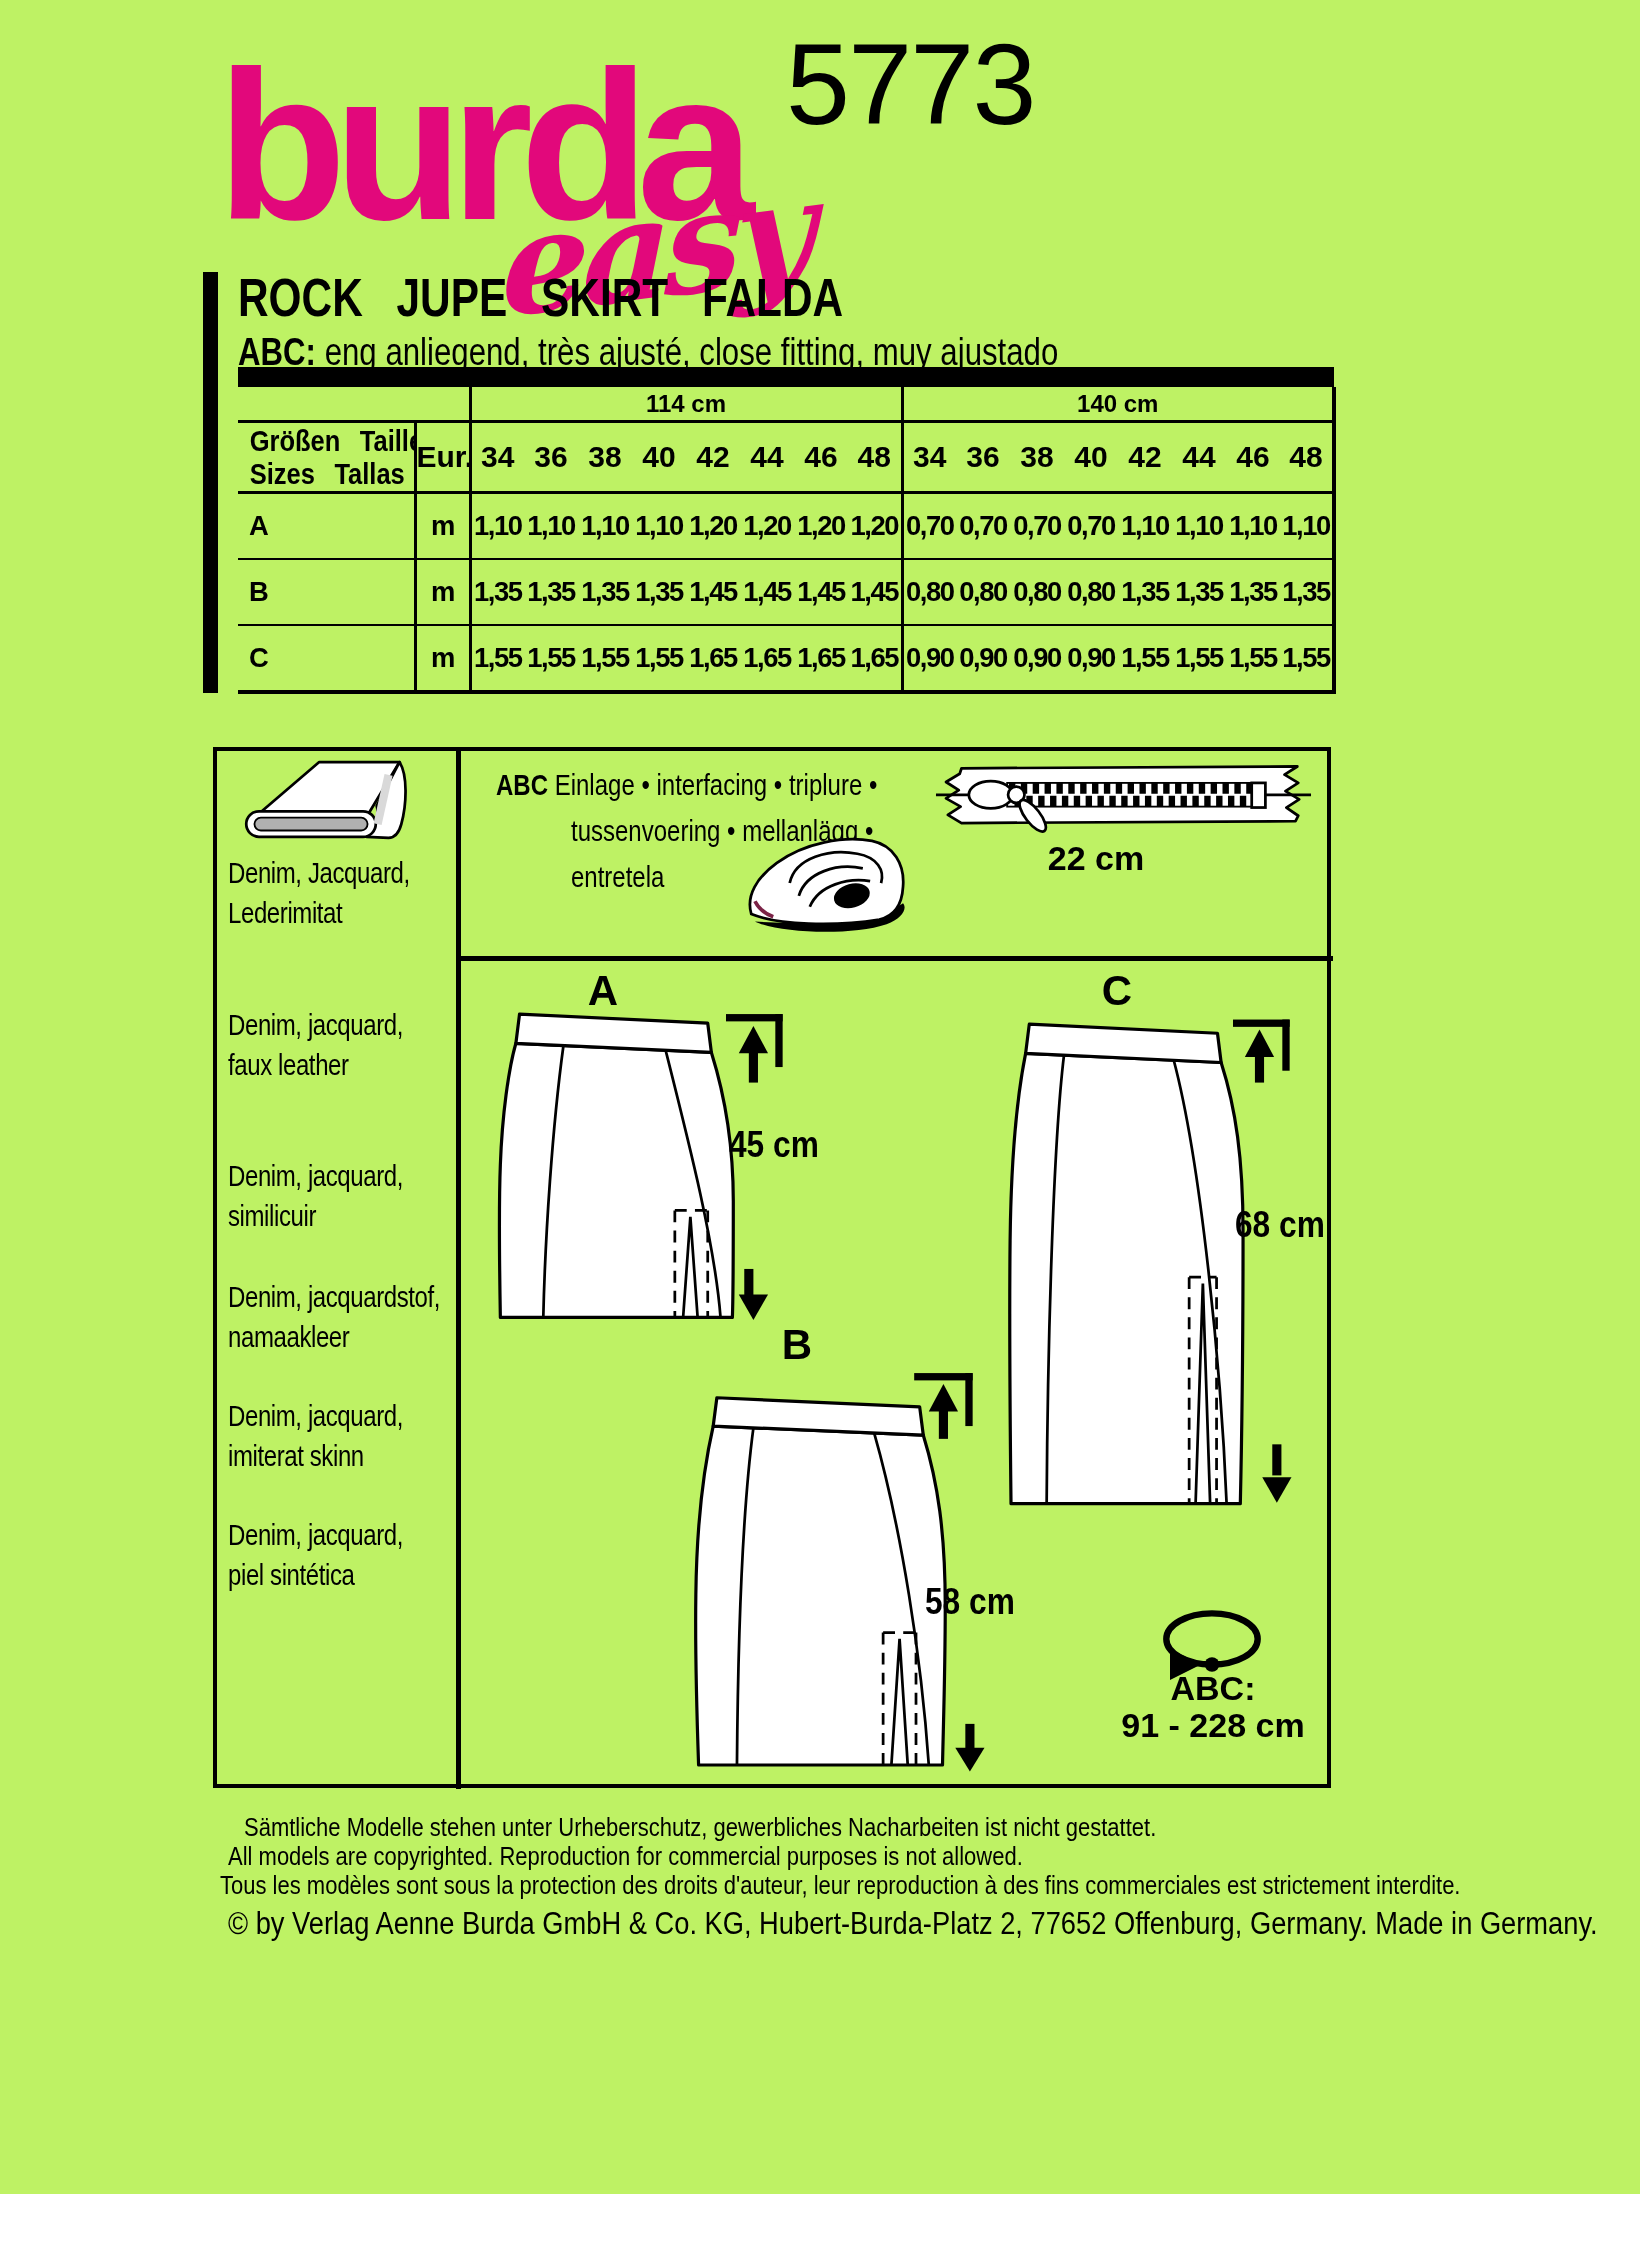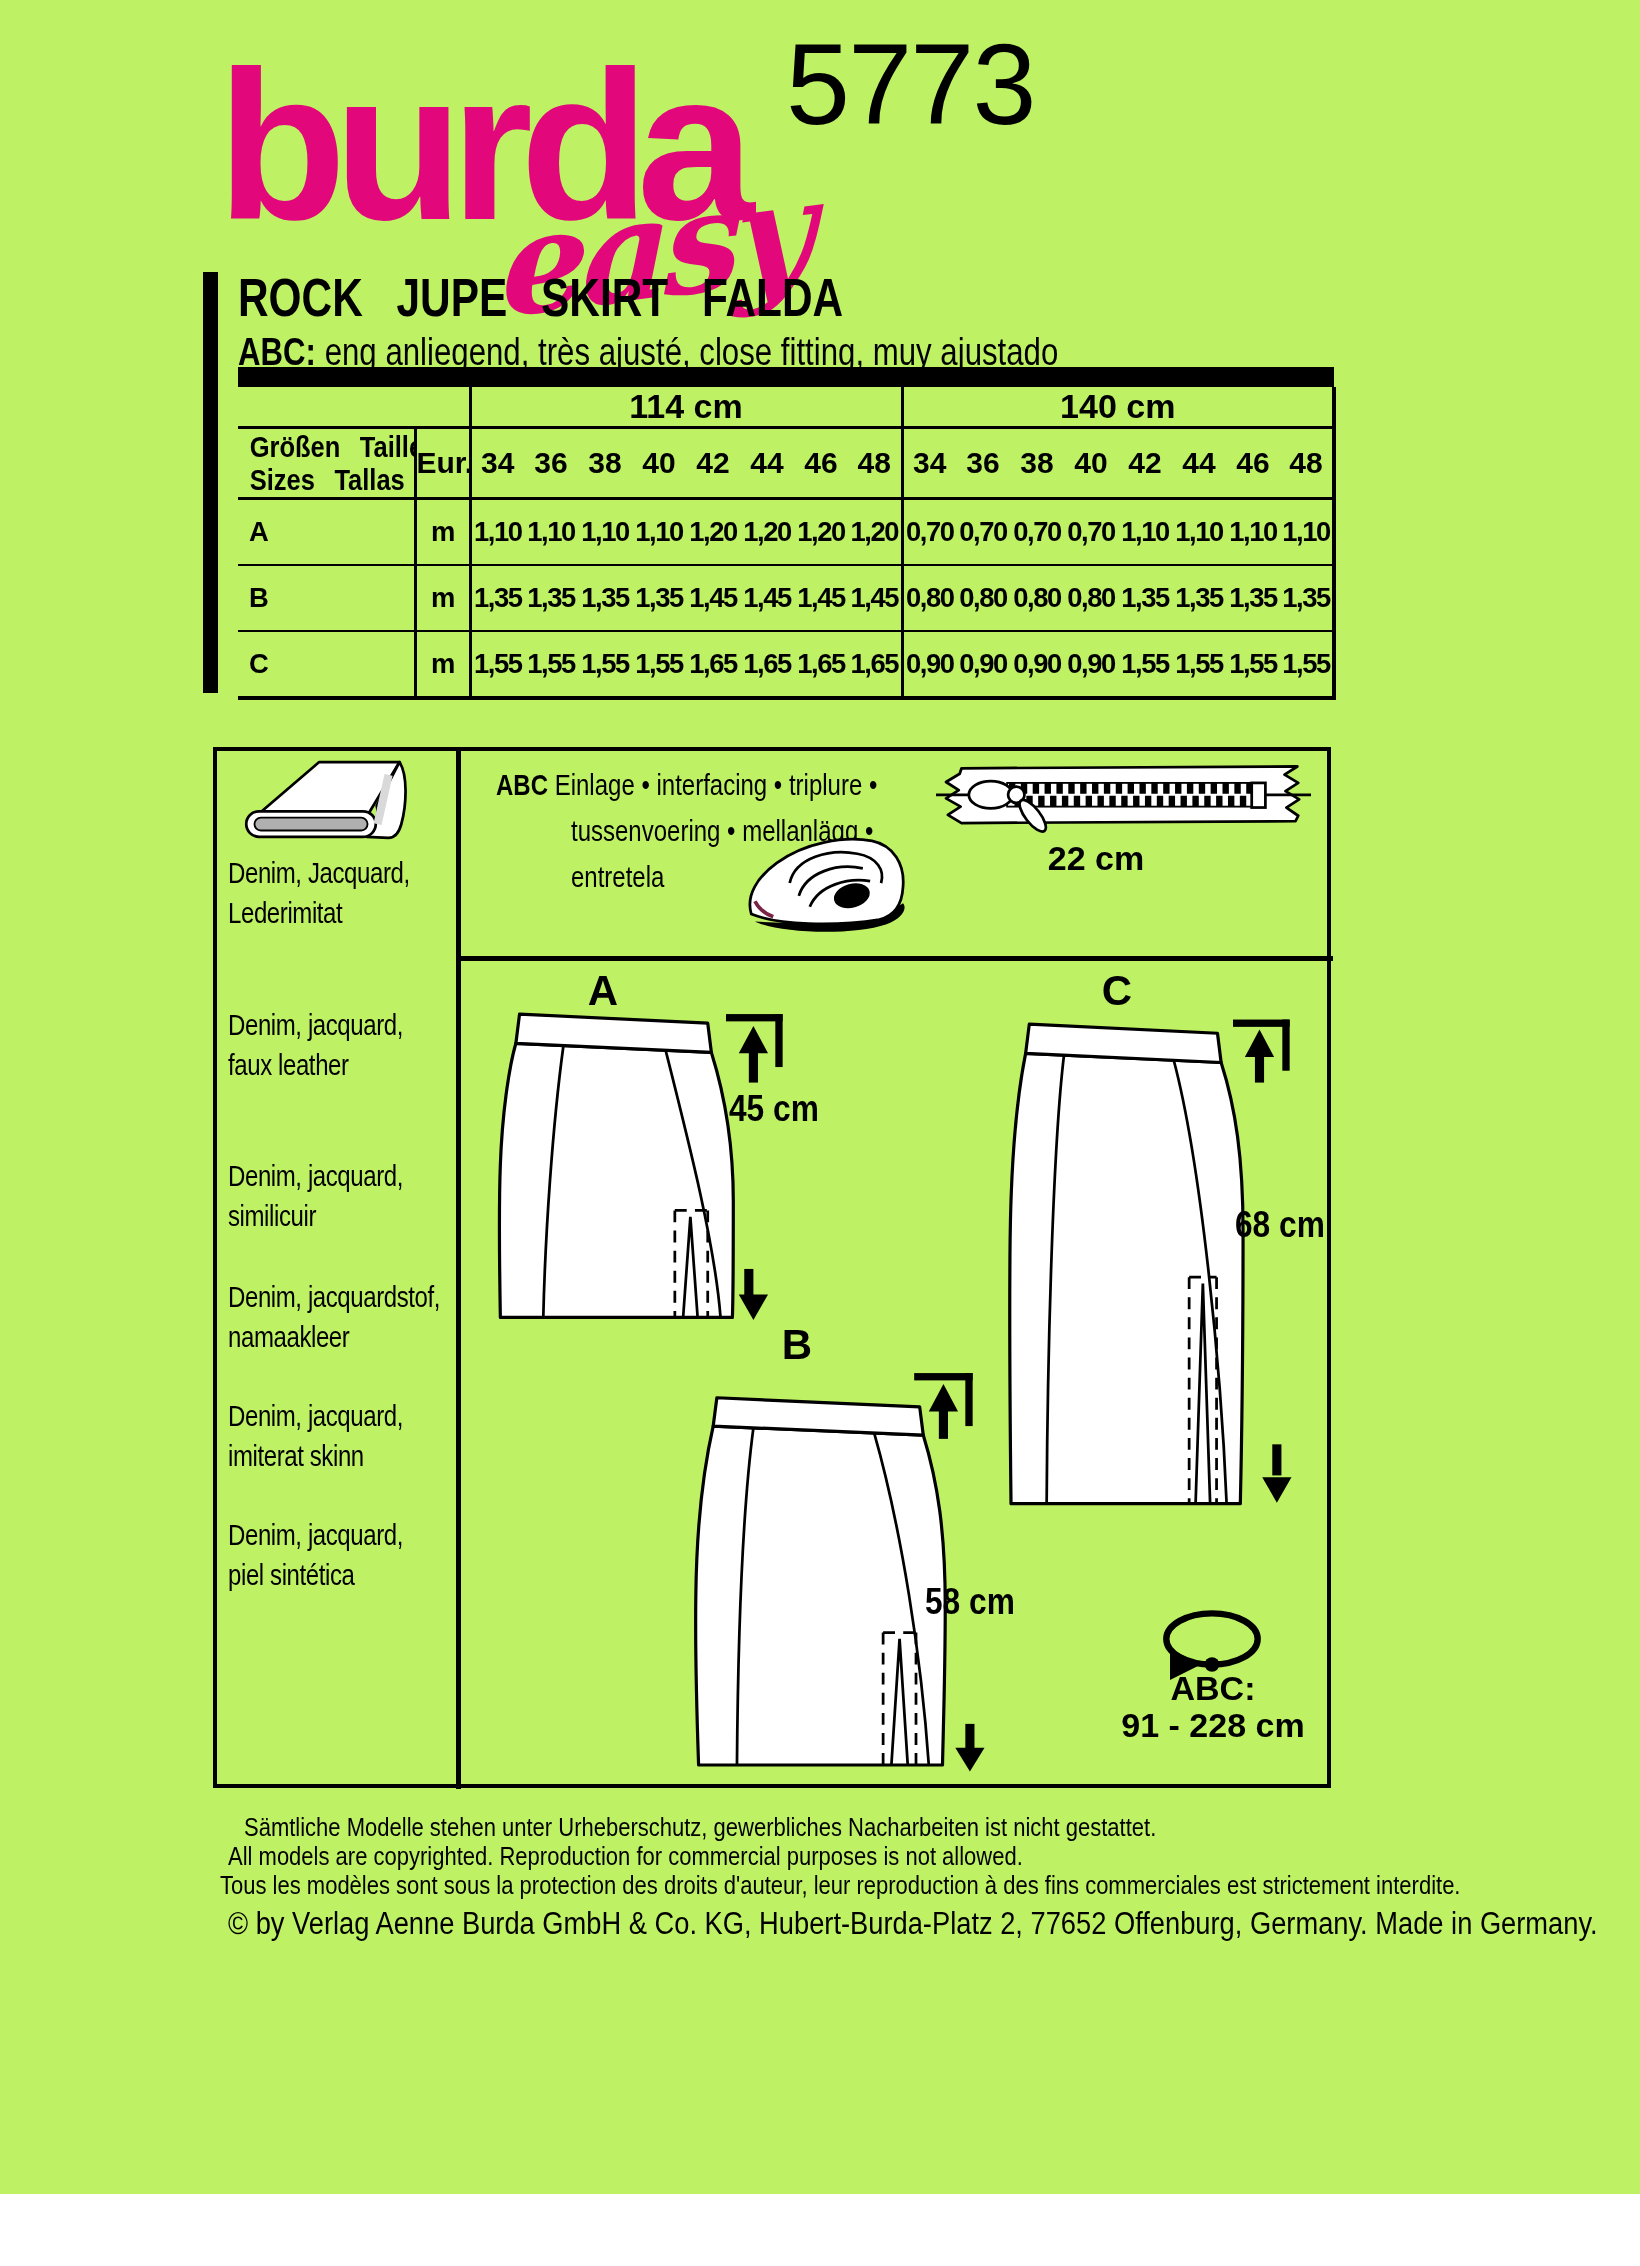--- a/index.html
+++ b/index.html
@@ -22,21 +22,21 @@
   
   #title-bar{left:203px;top:272px;width:14.6px;height:421px;background:#000;}
   #garment-title{left:238px;top:271px;font-size:53px;font-weight:bold;line-height:1;word-spacing:27.4px;}
   #fit-line{left:238px;top:332px;font-size:39px;line-height:1;}
 
   
   #yardage-table{position:absolute;left:238px;top:367px;border-collapse:collapse;table-layout:fixed;
                  width:1095px;}
   #yardage-table td{padding:0;text-align:center;font-weight:bold;overflow:hidden;}
   tr.bar td{height:20px;background:#000;}
-  tr.h1 td{height:33px;font-size:34px;border-bottom:3.7px solid #000;margin-left:24px;}
+  tr.h1 td{height:33px;font-size:24px;border-bottom:3.7px solid #000;margin-left:24px;}
   tr.h2 td{height:68px;font-size:30px;border-bottom:3.7px solid #000;}
   tr.vrow td{height:64px;font-size:27.4px;letter-spacing:-1.4px;}
   tr.ra td,tr.rb td{border-bottom:2.7px solid #000;}
   tr.rc td{border-bottom:4.6px solid #000;}
   .vr4{border-right:3.7px solid #000;}
   .vr5{border-right:4.6px solid #000;}
   .cell-label{text-align:left !important;padding-left:7.3px !important;}
   .size-words{font-size:30px;line-height:33px;font-weight:bold;word-spacing:14.6px;text-align:left;
               transform:scaleX(0.85);transform-origin:left center;white-space:nowrap;padding-left:5.5px;}
   td.view-label{text-align:left !important;padding-left:11px !important;font-size:32px;}
@@ -309,21 +309,21 @@
         <ellipse cx="822" cy="741" rx="50" ry="28" fill="none" stroke="#000" stroke-width="7"></ellipse>
         <polygon points="776,752 776,786 810,769"></polygon>
         <circle cx="822" cy="769" r="8"></circle>
       </g>
     </g>
   </svg>
 
   <div class="abs view-label" style="left:548px;top:967px;">A</div>
   <div class="abs view-label" style="left:742px;top:1321px;">B</div>
   <div class="abs view-label" style="left:1062px;top:967px;">C</div>
-  <div class="abs length-label" style="left:729px;top:1088px;text-decoration:underline;"><span class="condense9">45 cm</span></div>
+  <div class="abs length-label" style="left:729px;top:1124px;text-decoration:underline;"><span class="condense9">45 cm</span></div>
   <div class="abs length-label" style="left:925px;top:1581px;"><span class="condense9">58 cm</span></div>
   <div class="abs length-label" style="left:1235px;top:1204px;"><span class="condense9">68 cm</span></div>
 
   <div class="abs" id="hip-block">
     <div>ABC:</div>
     <div class="nowrap">91 - 228 cm</div>
   </div>
 
   <div class="abs legal-small" style="left:228px;top:1815px;margin-left:16px;"><span class="condense9">Sämtliche Modelle stehen unter Urheberschutz, gewerbliches Nacharbeiten ist nicht gestattet.</span></div>
   <div class="abs legal-small" style="left:228px;top:1844px;"><span class="condense9">All models are copyrighted. Reproduction for commercial purposes is not allowed.</span></div>

